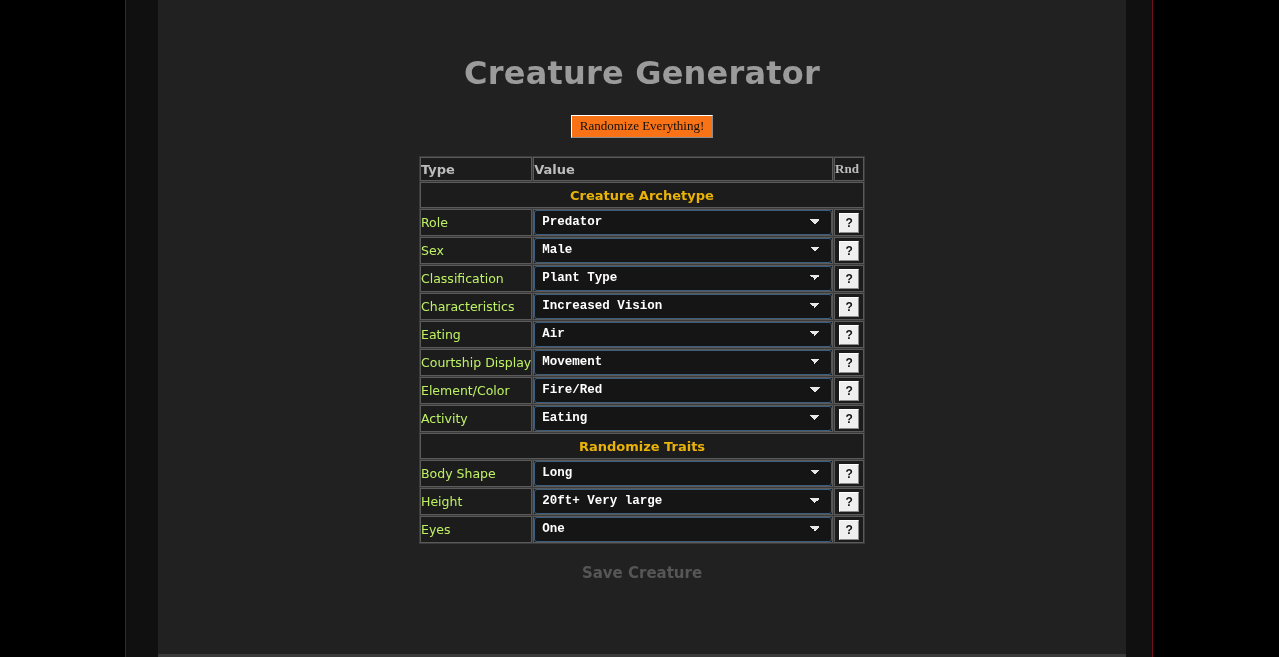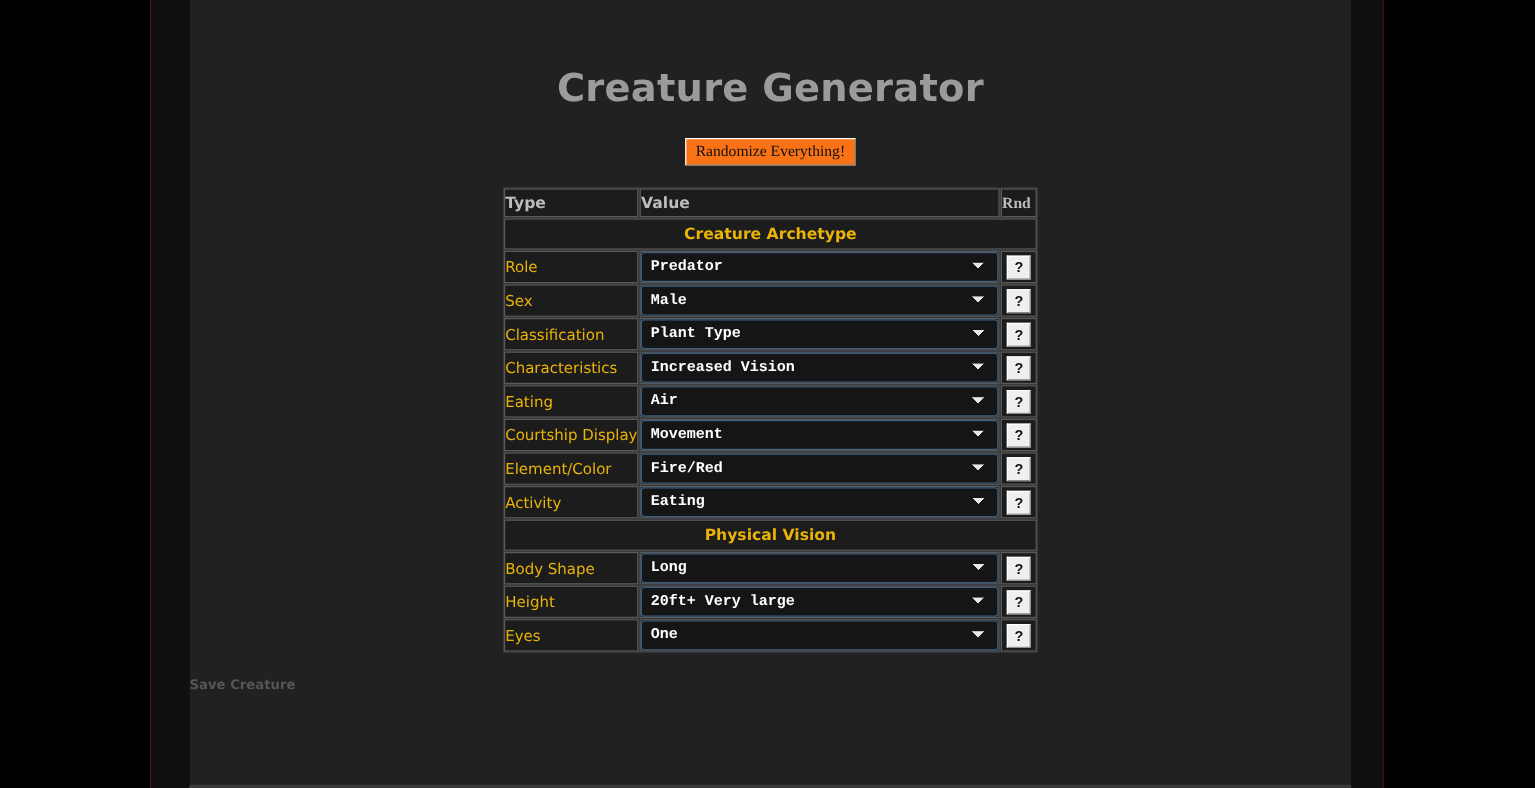--- a/index.html
+++ b/index.html
@@ -132,21 +132,21 @@
   td.section-head {
     color: #eab308;
     font-weight: bold;
     font-size: 13px;
     text-align: center;
     height: 24px;
     padding: 3px 0;
   }
 
   td.label-cell {
-    color: #eab308;
+    color: #bef264;
     font-size: 12.5px;
     padding: 6px 4px 6px 5px;
     white-space: nowrap;
     vertical-align: middle;
     height: 20px;
   }
 
   td.value-cell {
     padding: 3px 4px 3px 4px;
     vertical-align: middle;
@@ -200,22 +200,22 @@
     width: 20px;
     height: 20px;
     padding: 0;
     cursor: pointer;
     line-height: 1;
   }
 
   
   #save-creature {
     margin-top: 20px;
-    text-align: left;
-    font-size: 11px;
+    text-align: center;
+    font-size: 15px;
     font-weight: bold;
     color: #565656;
     cursor: pointer;
   }
 </style>
 </head>
 <body>
 
 <div id="viewport">
 
@@ -280,21 +280,21 @@
               <td class="label-cell">Element/Color</td>
               <td class="value-cell"><select class="trait-select"><option>Fire/Red</option></select></td>
               <td class="rnd-cell"><button class="rnd-button">?</button></td>
             </tr>
             <tr>
               <td class="label-cell">Activity</td>
               <td class="value-cell"><select class="trait-select"><option>Eating</option></select></td>
               <td class="rnd-cell"><button class="rnd-button">?</button></td>
             </tr>
             <tr>
-              <td class="section-head" colspan="3">Physical Vision</td>
+              <td class="section-head" colspan="3">Randomize Traits</td>
             </tr>
             <tr>
               <td class="label-cell">Body Shape</td>
               <td class="value-cell"><select class="trait-select"><option>Long</option></select></td>
               <td class="rnd-cell"><button class="rnd-button">?</button></td>
             </tr>
             <tr>
               <td class="label-cell">Height</td>
               <td class="value-cell"><select class="trait-select"><option>20ft+ Very large</option></select></td>
               <td class="rnd-cell"><button class="rnd-button">?</button></td>

